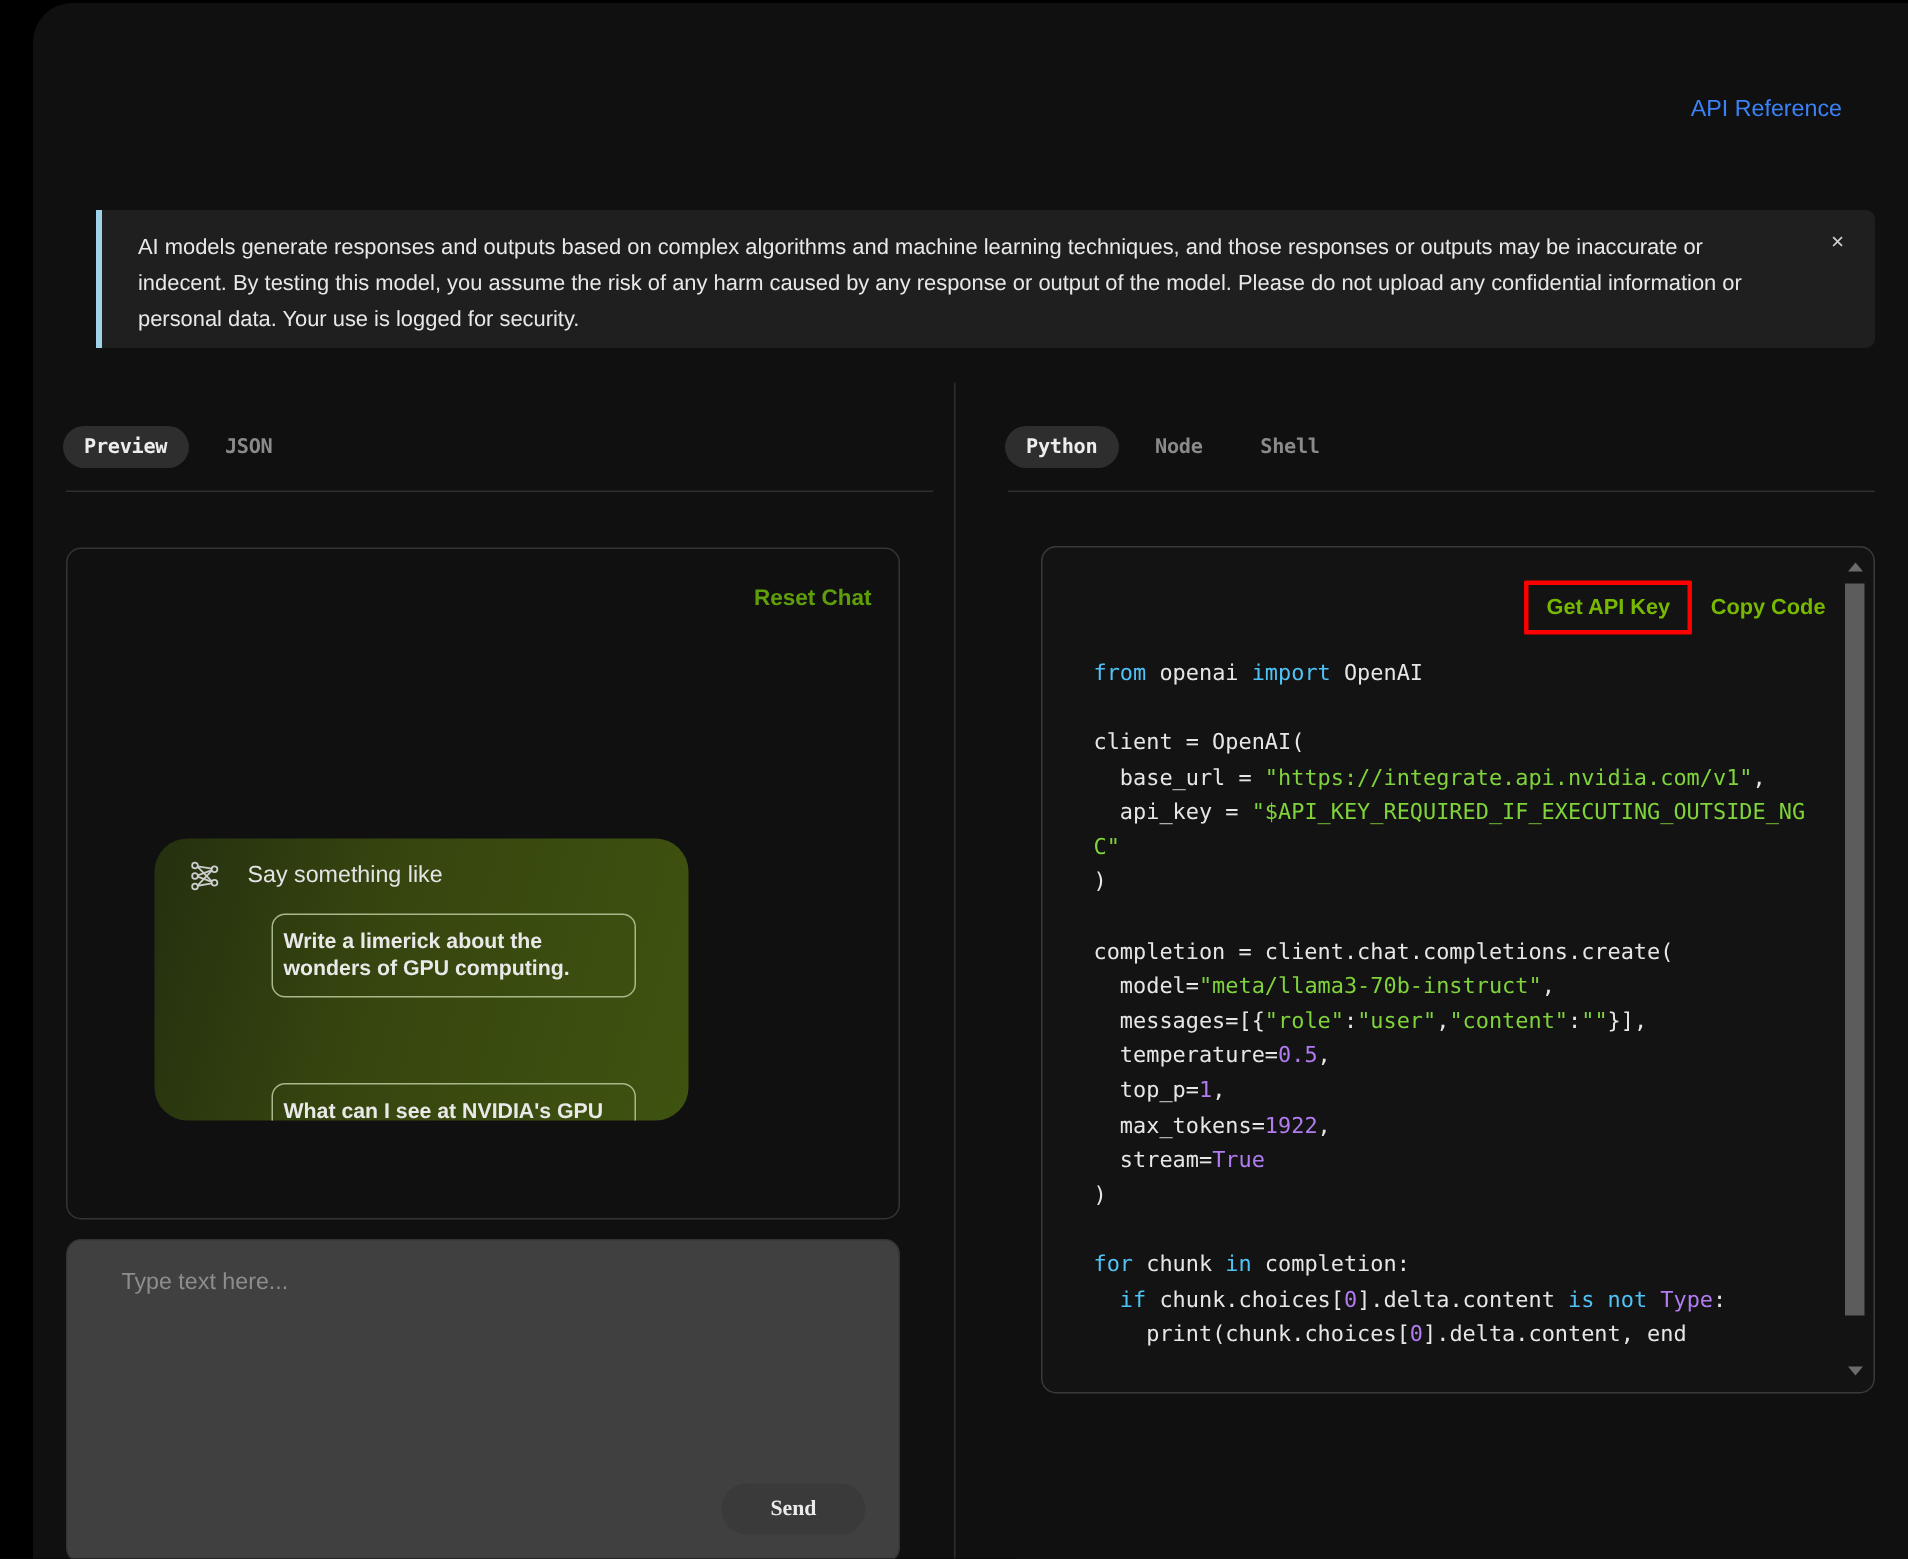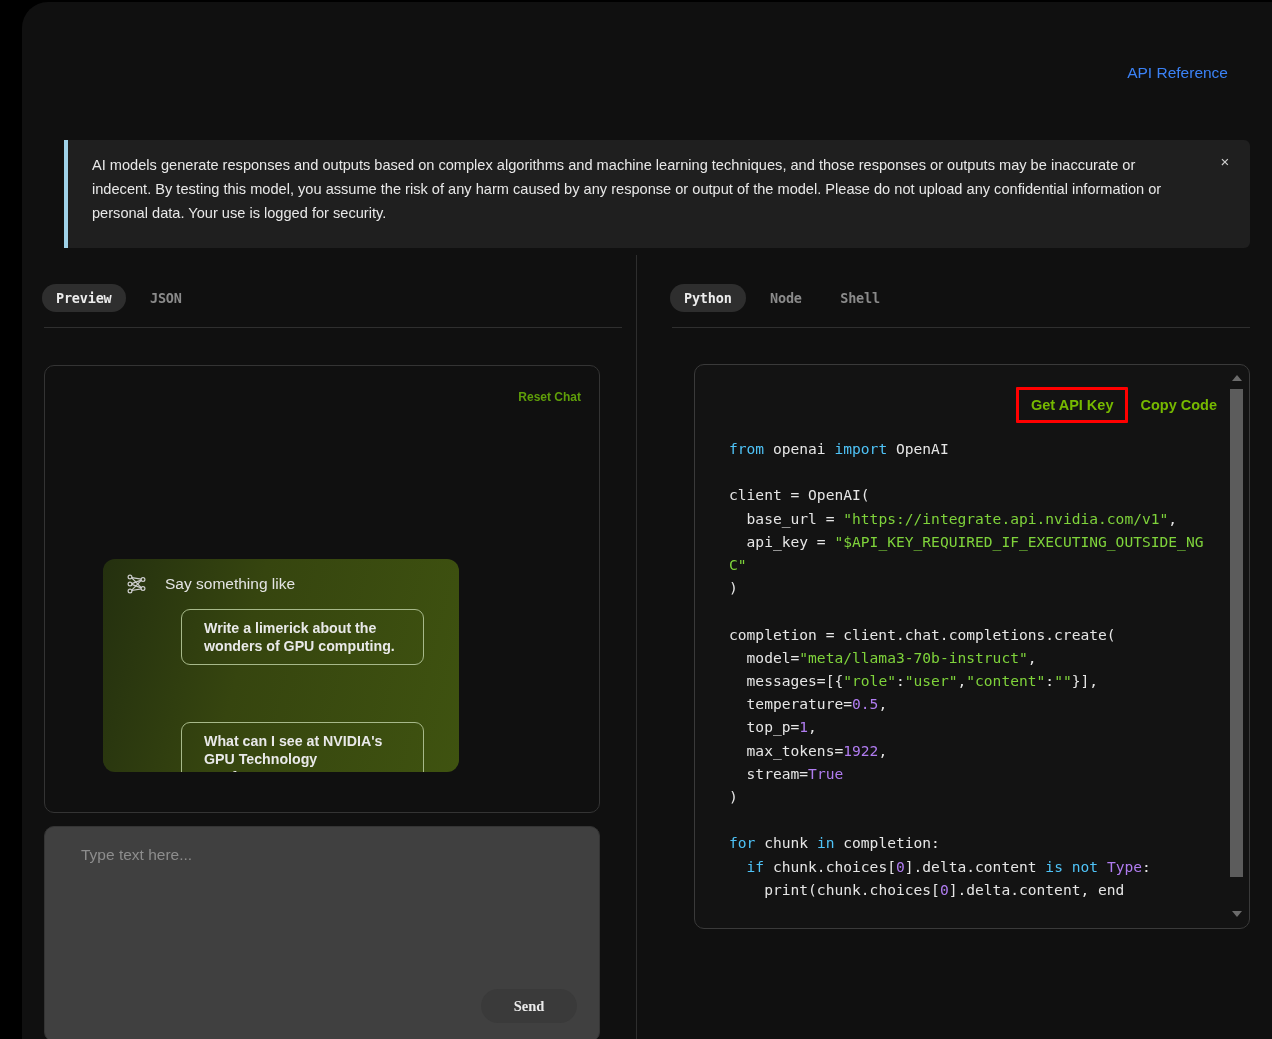--- a/index.html
+++ b/index.html
@@ -69,21 +69,21 @@
     color: #3b82f6;
     cursor: pointer;
   }
 
   
   .banner {
     position: absolute;
     left: 42px;
     top: 138px;
     width: 1186px;
-    height: 108px;
+    height: 92px;
     background: #1f1f1f;
     border-top-right-radius: 6px;
     border-bottom-right-radius: 6px;
     box-sizing: border-box;
   }
   .banner-accent {
     position: absolute;
     left: 0; top: 0;
     width: 4px; height: 100%;
     background: #9fd2e8;
@@ -168,33 +168,33 @@
     height: 448px;
     border: 1px solid #343434;
     border-radius: 10px;
     box-sizing: border-box;
     background: #101010;
   }
   .reset-chat {
     position: absolute;
     right: 18px;
     top: 24px;
-    font-size: 12px;
+    font-size: 15px;
     font-weight: bold;
     color: #5f9e09;
     cursor: pointer;
   }
 
   .suggest-card {
     position: absolute;
     left: 58px;
     top: 193px;
     width: 356px;
-    height: 213px;
-    border-radius: 12px;
+    height: 188px;
+    border-radius: 22px;
     background: linear-gradient(105deg, #24300f 0%, #36450f 40%, #3f5310 100%);
     overflow: hidden;
   }
   .suggest-head {
     position: absolute;
     left: 22px;
     top: 13px;
     display: flex;
     align-items: center;
   }
@@ -204,21 +204,21 @@
     font-size: 15.5px;
     color: #e4e4e4;
   }
   .suggest-item {
     position: absolute;
     left: 78px;
     width: 243px;
     box-sizing: border-box;
     border: 1px solid #a7b98a;
     border-radius: 9px;
-    padding: 9px 22px;
+    padding: 9px 7px;
     font-size: 14.2px;
     font-weight: bold;
     line-height: 18px;
     color: #e9e9e9;
     cursor: pointer;
     background: transparent;
   }
   .suggest-item.s1 { top: 50px; }
   .suggest-item.s2 { top: 131px; margin-top: 32px; }
 

